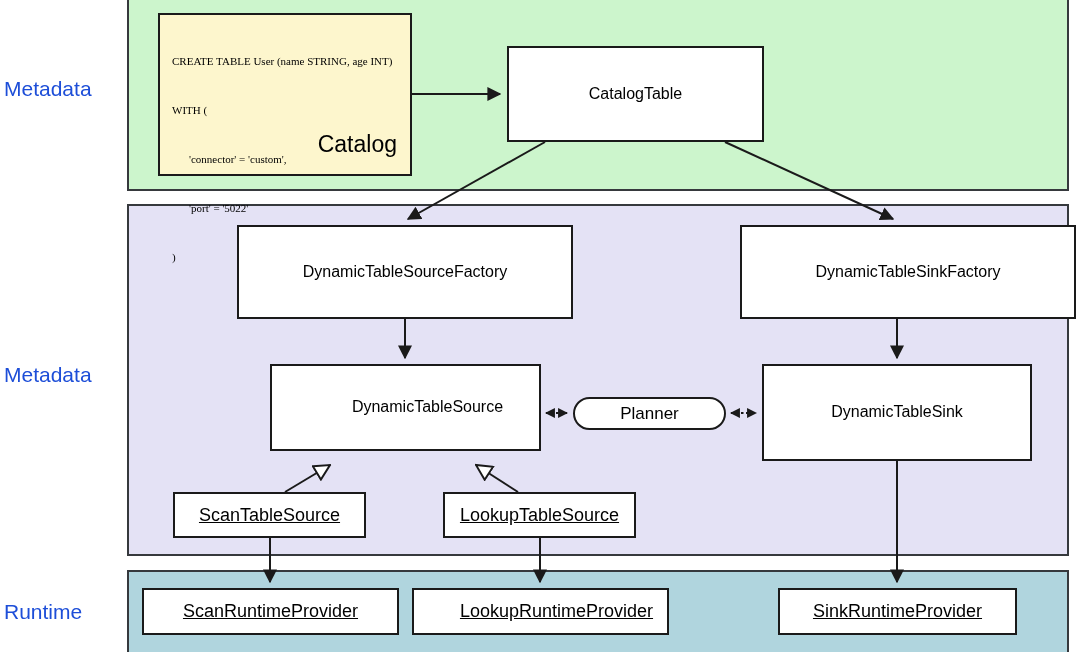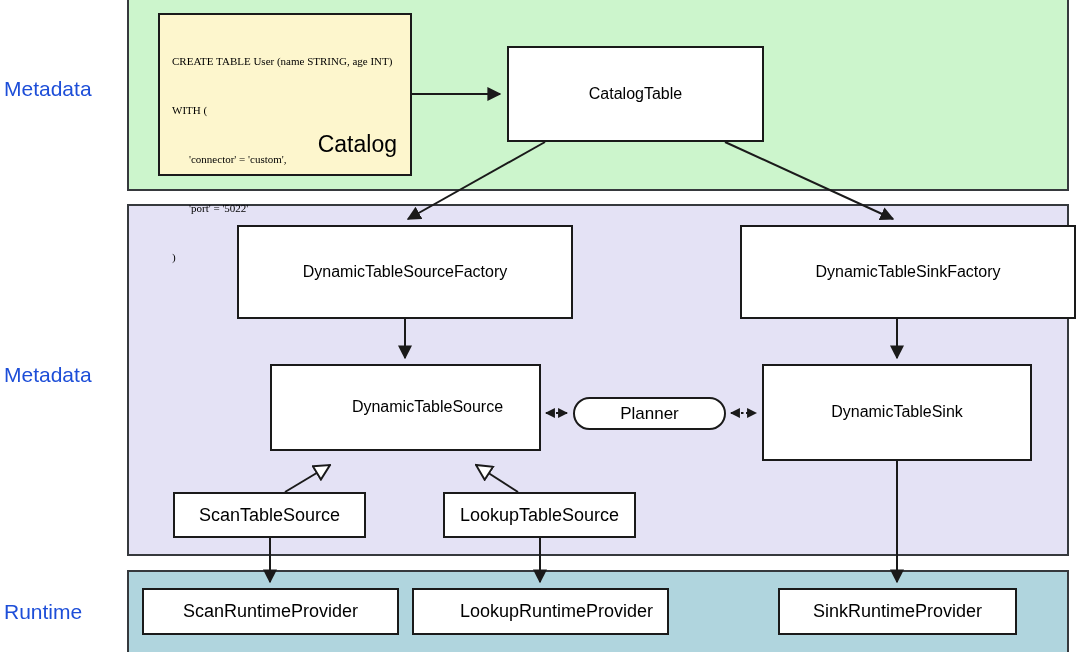--- a/index.html
+++ b/index.html
@@ -62,21 +62,21 @@
     border: 2px solid #1a1a1a;
     display: flex;
     align-items: center;
     justify-content: center;
     text-align: center;
     color: #000000;
     line-height: 1.15;
     z-index: 5;
   }
   .node.big  { font-size: 16px; }
-  .node.mid  { font-size: 18px; }
+  .node.mid  { font-size: 18px; text-decoration: underline; }
 
   #node-catalogtable        { left: 507px; top: 46px;  width: 257px; height: 96px; }
   #node-src-factory         { left: 237px; top: 225px; width: 336px; height: 94px; }
   #node-sink-factory        { left: 730px; top: 225px; width: 336px; height: 94px; margin-left: 10px; }
   #node-dynamic-src         { left: 270px; top: 364px; width: 271px; height: 87px; padding-left: 44px; }
   #node-dynamic-sink        { left: 762px; top: 364px; width: 270px; height: 97px; }
   #node-scan-table-source   { left: 173px; top: 492px; width: 193px; height: 46px; }
   #node-lookup-table-source { left: 443px; top: 492px; width: 193px; height: 46px; }
   #node-scan-provider       { left: 142px; top: 588px; width: 257px; height: 47px; }
   #node-lookup-provider     { left: 412px; top: 588px; width: 257px; height: 47px; padding-left: 32px; }

